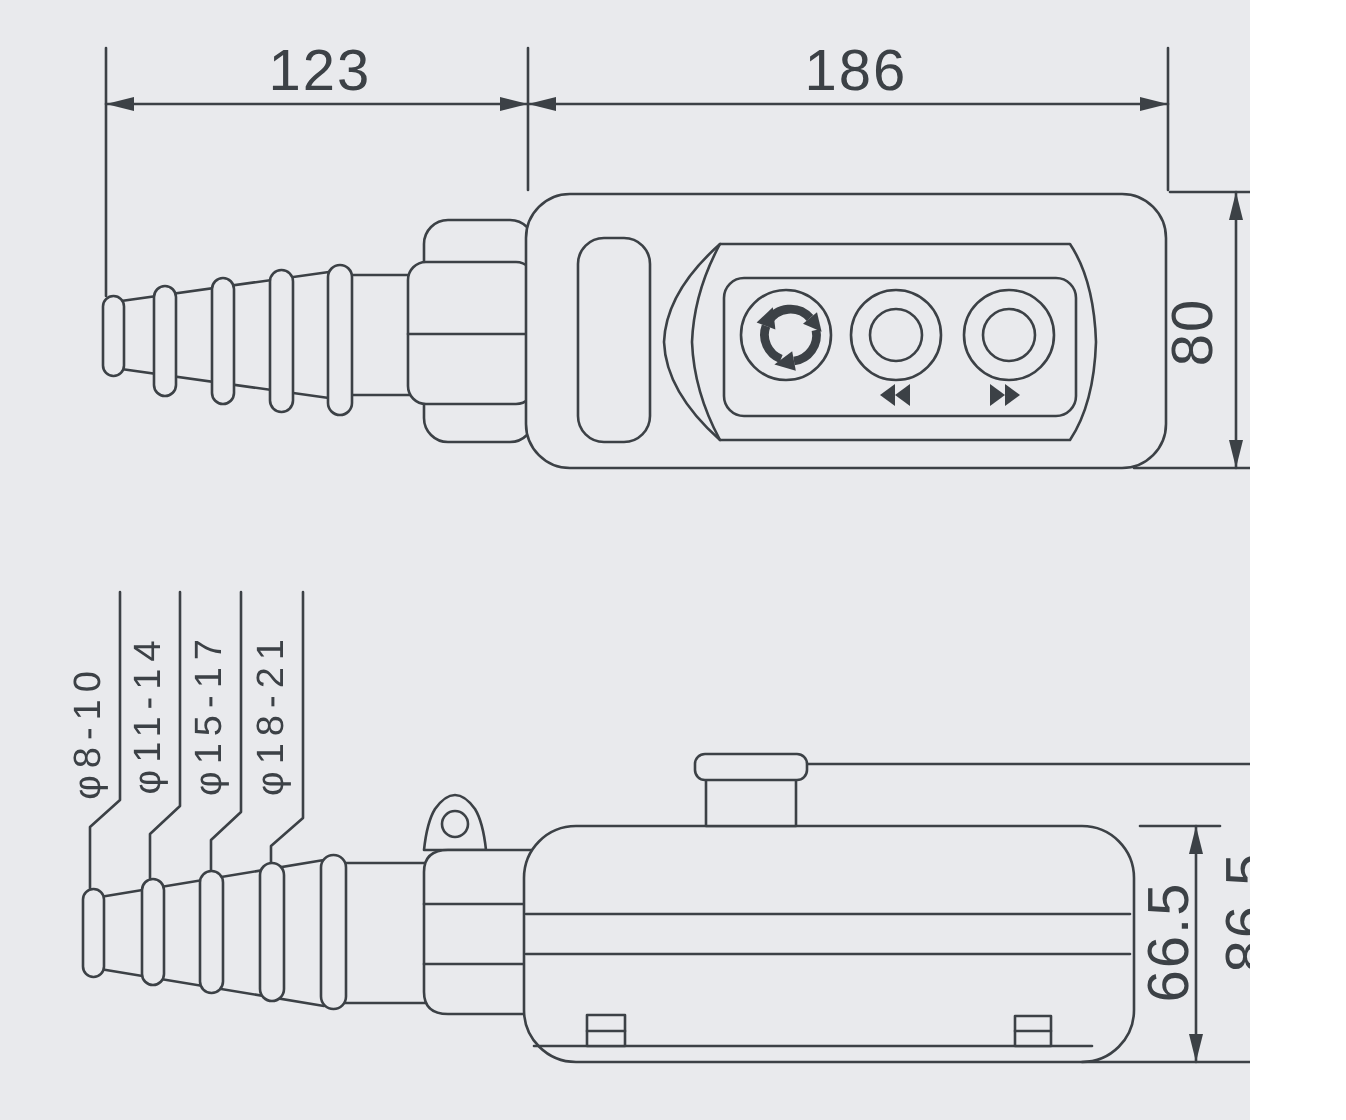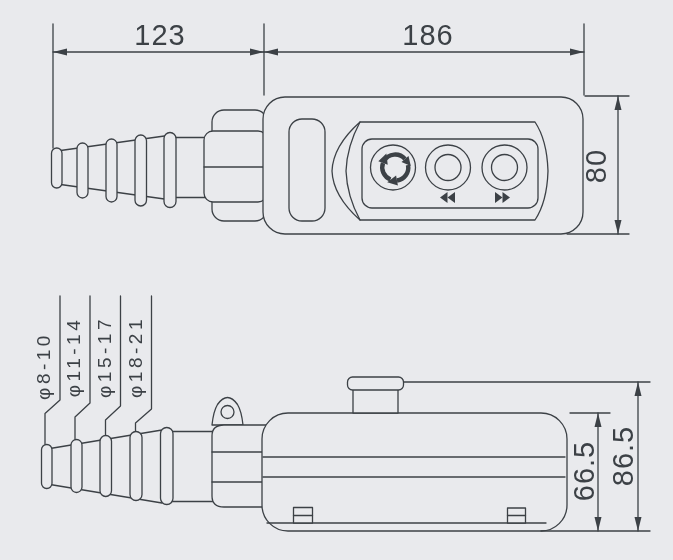--- a/index.html
+++ b/index.html
@@ -2,21 +2,21 @@
 <html><head>
 <meta charset="utf-8">
 <style>
   :root{
     --bg:#e9eaed;
     --ink:#3c4146;
   }
   html,body{margin:0;padding:0;background:#fff;}
   .canvas{
     position:relative;
-    width:673px;height:560px;
+    width:625px;height:560px;
     background:var(--bg);
     overflow:hidden;
   }
   svg{display:block;}
   .ln{fill:none;stroke:var(--ink);stroke-width:1.3;stroke-linecap:round;stroke-linejoin:round;}
   .sh{fill:var(--bg);stroke:var(--ink);stroke-width:1.3;stroke-linejoin:round;}
   .fl{fill:var(--ink);stroke:none;}
   .glyph{fill:none;stroke:var(--ink);stroke-width:4.4;stroke-linecap:butt;}
   text{
     fill:var(--ink);

